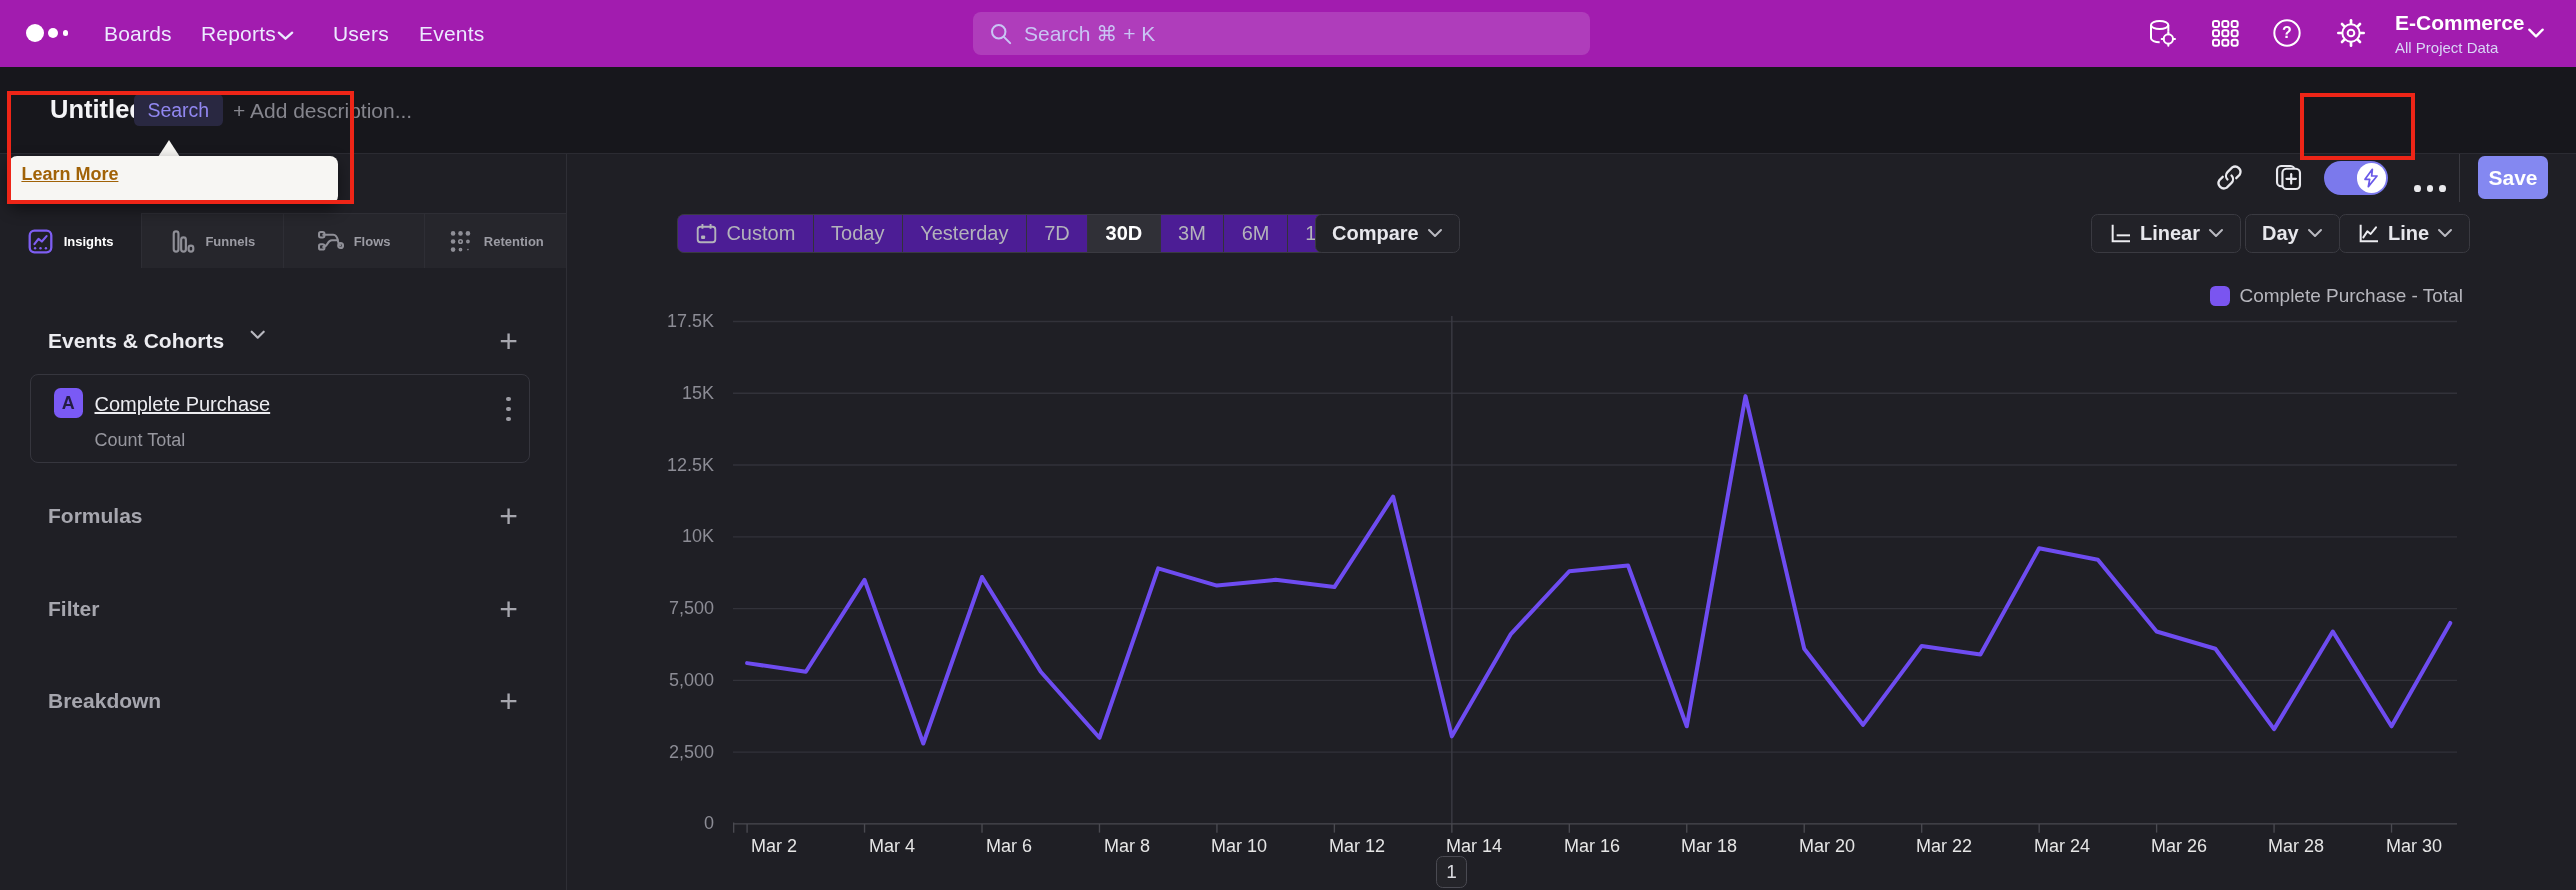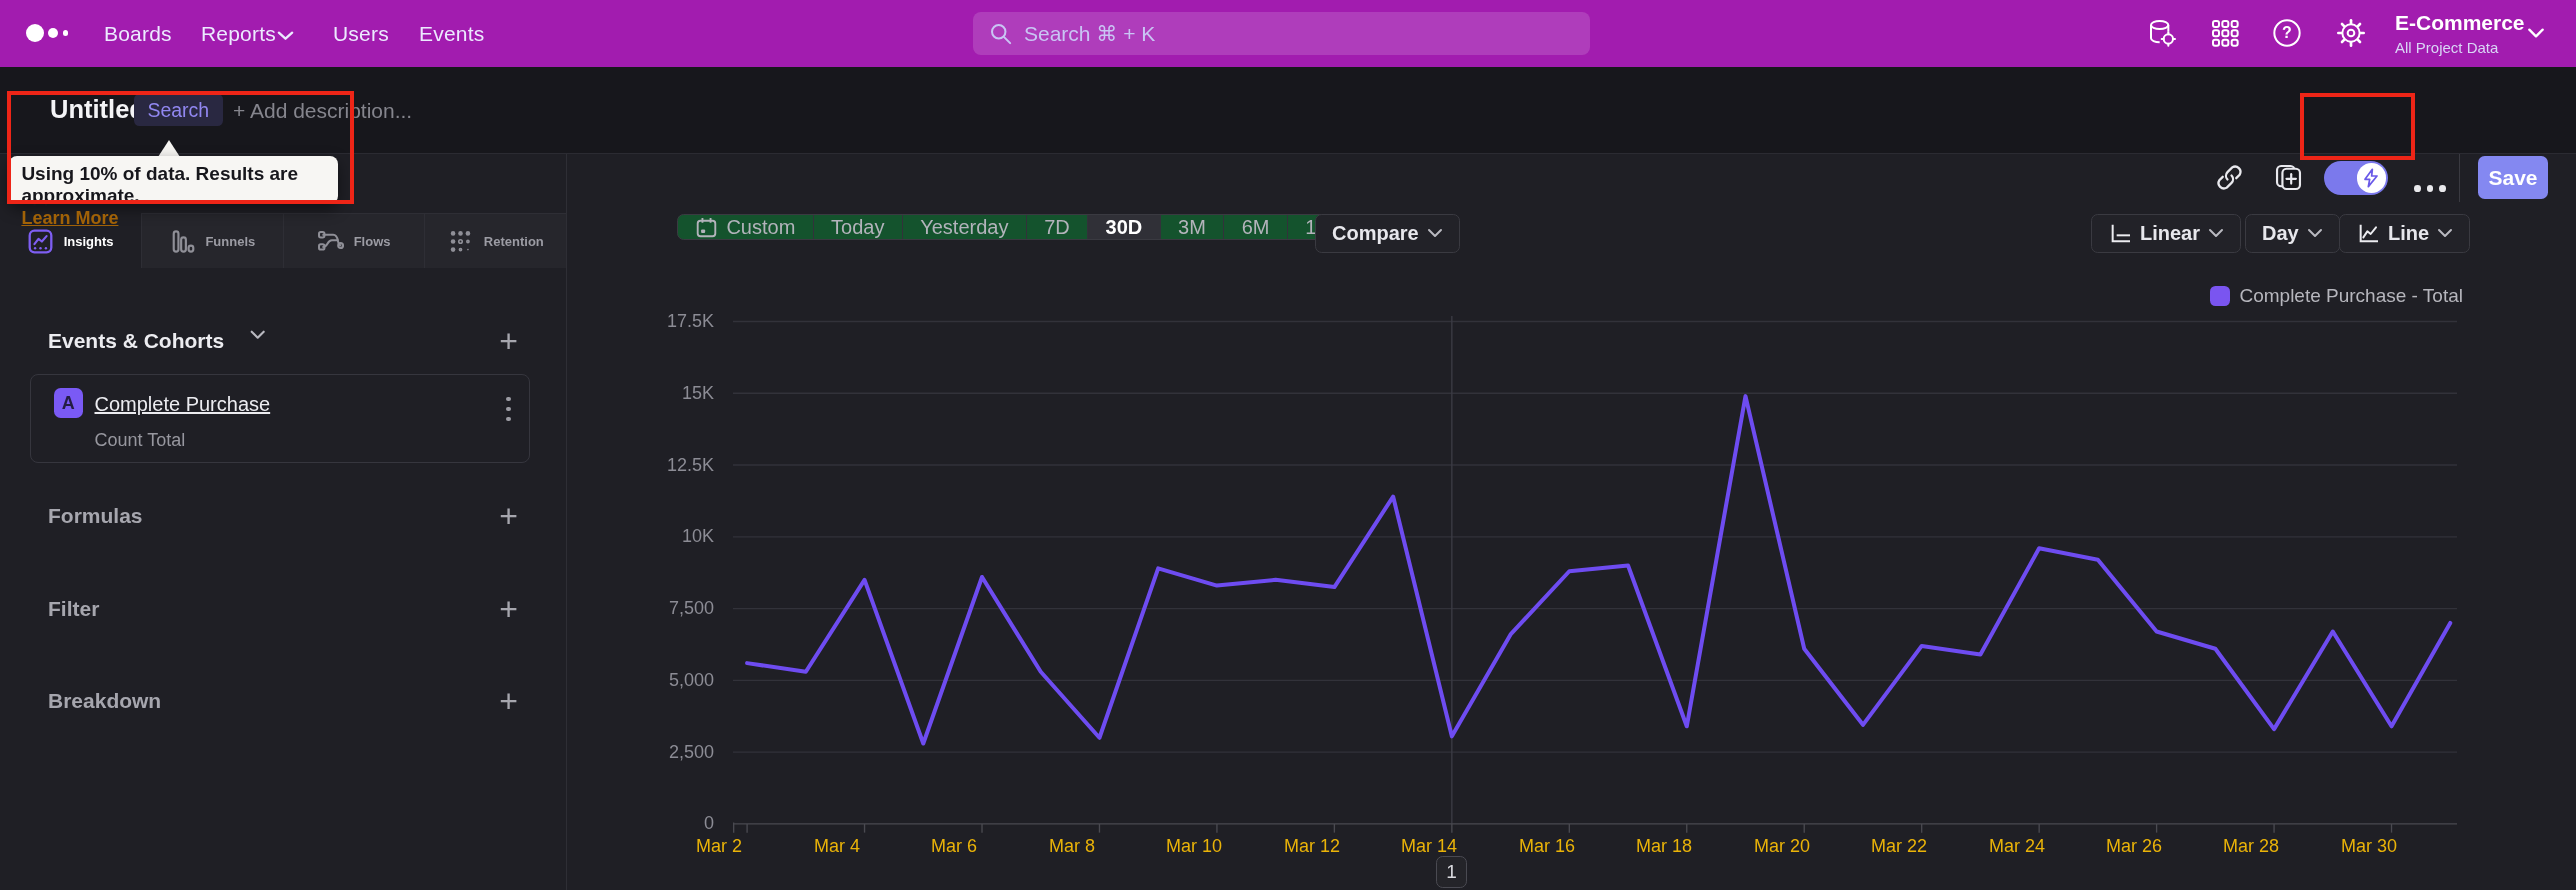--- a/index.html
+++ b/index.html
@@ -70,32 +70,32 @@
     color:#241d43; font-size:18px; font-weight:700; display:flex; align-items:center; justify-content:center; }
   #event-title { position:absolute; left:64px; top:18px; font-size:20px; color:#ececf0;text-decoration:underline; }
   #event-metric { position:absolute; left:64px; top:55px; font-size:18px; color:#97979f; cursor:pointer; }
   #event-kebab { position:absolute; right:17.4px; top:21.5px; display:flex; flex-direction:column; gap:5.4px; cursor:pointer; }
   #event-kebab i { width:4.7px; height:4.7px; border-radius:50%; background:#9c9ca4; }
 
   
   #main { position:absolute; left:567px; top:154px; width:2009px; height:736px; }
   .btn { position:absolute; top:60px; height:39px; border:1.3px solid #3a3a41; border-radius:6.7px; background:#222228;
     display:flex; align-items:center; gap:8px; padding:0 16px; font-size:20px; font-weight:600; color:#e7e7ec; cursor:pointer; }
-  #range-ctl { position:absolute; left:110px; top:60px; height:26px; border:1.3px solid #3a3a41; border-radius:6.7px;
-    background:#14532d; display:flex; overflow:hidden; }
+  #range-ctl { position:absolute; left:110px; top:60px; height:39px; border:1.3px solid #3a3a41; border-radius:6.7px;
+    background:#4c1d95; display:flex; overflow:hidden; }
   .range-item { display:flex; align-items:center; gap:8px; padding:0 17.4px; font-size:20px; color:#b3b3bb;
     border-left:1.3px solid #32323a; cursor:pointer; }
   .range-item:first-child { border-left:none; }
   .range-item.active { background:#303037; color:#fff; font-weight:700; }
   #legend { position:absolute; left:172px; top:131px; width:1724px; display:flex; align-items:center; justify-content:flex-end; gap:9px; }
   #legend .sw { width:20px; height:20px; border-radius:5.4px; background:#7a55f0; }
   #legend .lt { font-size:19px; color:#b6b6bd; }
   #plot { position:absolute; left:166px; top:154px; }
   .ylab { position:absolute; left:0; width:147px; text-align:right; font-size:18px; color:#8c8c95; }
-  .xlab { position:absolute; width:101px; text-align:left; font-size:18px; color:#eab308; }
+  .xlab { position:absolute; width:101px; text-align:right; font-size:18px; color:#e5e5e5; }
   #annot-badge { position:absolute; width:31px; height:32px; border:1.3px solid #4a4a52; border-radius:6.7px; background:#242429;
     color:#d9d9de; font-size:19px; display:flex; align-items:center; justify-content:center; cursor:pointer; }
   svg { display:block; }
 </style>
 </head>
 <body>
 
 <div id="topbar">
   <div id="logo">
     <span class="c1"></span>
@@ -205,21 +205,20 @@
     </div>
   <div id="hdr-divider"></div>
   <div id="save-btn">Save</div>
 </div>
 
 <div class="redbox" id="redbox-title"></div>
 <div class="redbox" id="redbox-toggle"></div>
 
 <div id="tooltip-arrow"></div>
 <div id="tooltip">
-  <div class="l1">Using 10% of data. Results are approximate.</div>
   <span class="l2">Learn More</span>
 </div>
 
 <div id="sidebar">
   <div id="tabs">
     <div class="tab active">
       <svg width="27" height="27" viewBox="0 0 40 40">
         <rect x="4" y="4" width="32" height="32" rx="7" fill="none" stroke="#7e5ef2" stroke-width="3.4"></rect>
         <polyline points="11,24 17,16 22,20 29,12" fill="none" stroke="#7e5ef2" stroke-width="3.2" stroke-linecap="round" stroke-linejoin="round"></polyline>
         <g fill="#7e5ef2">

